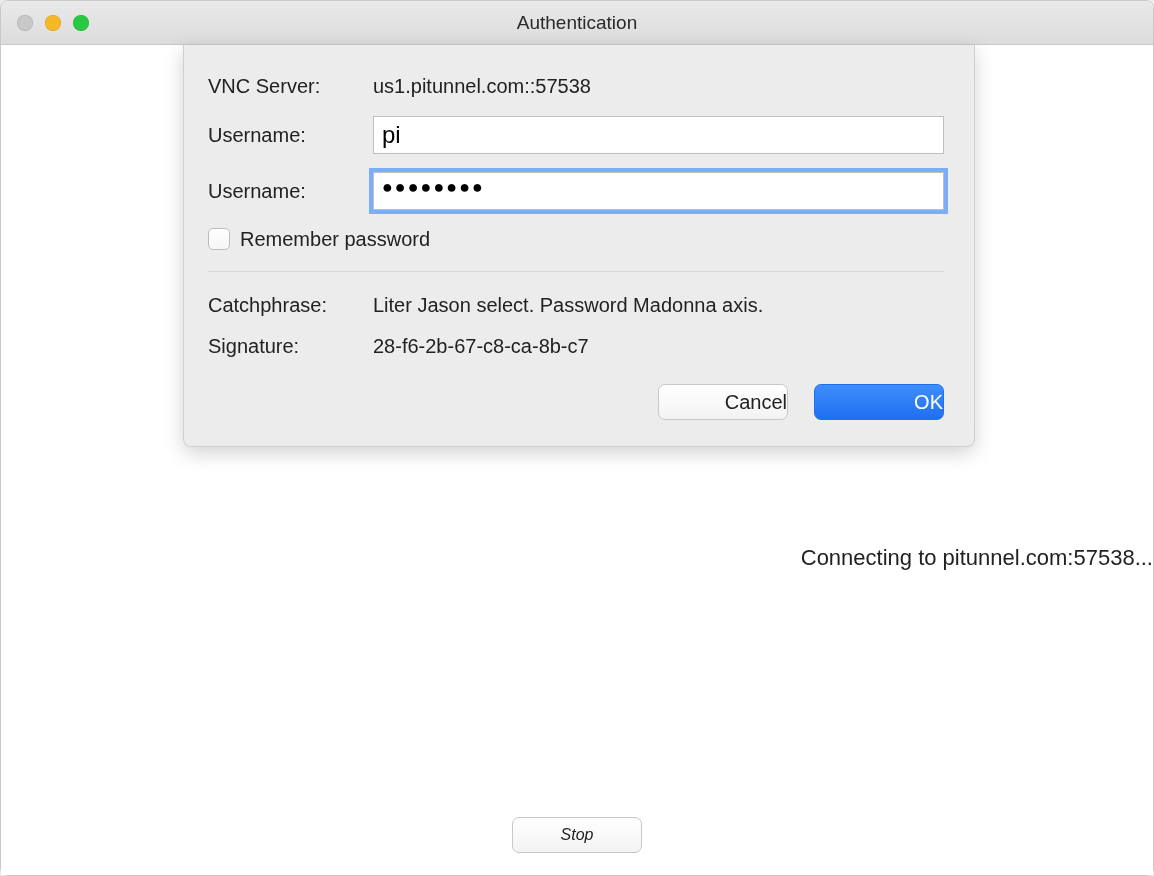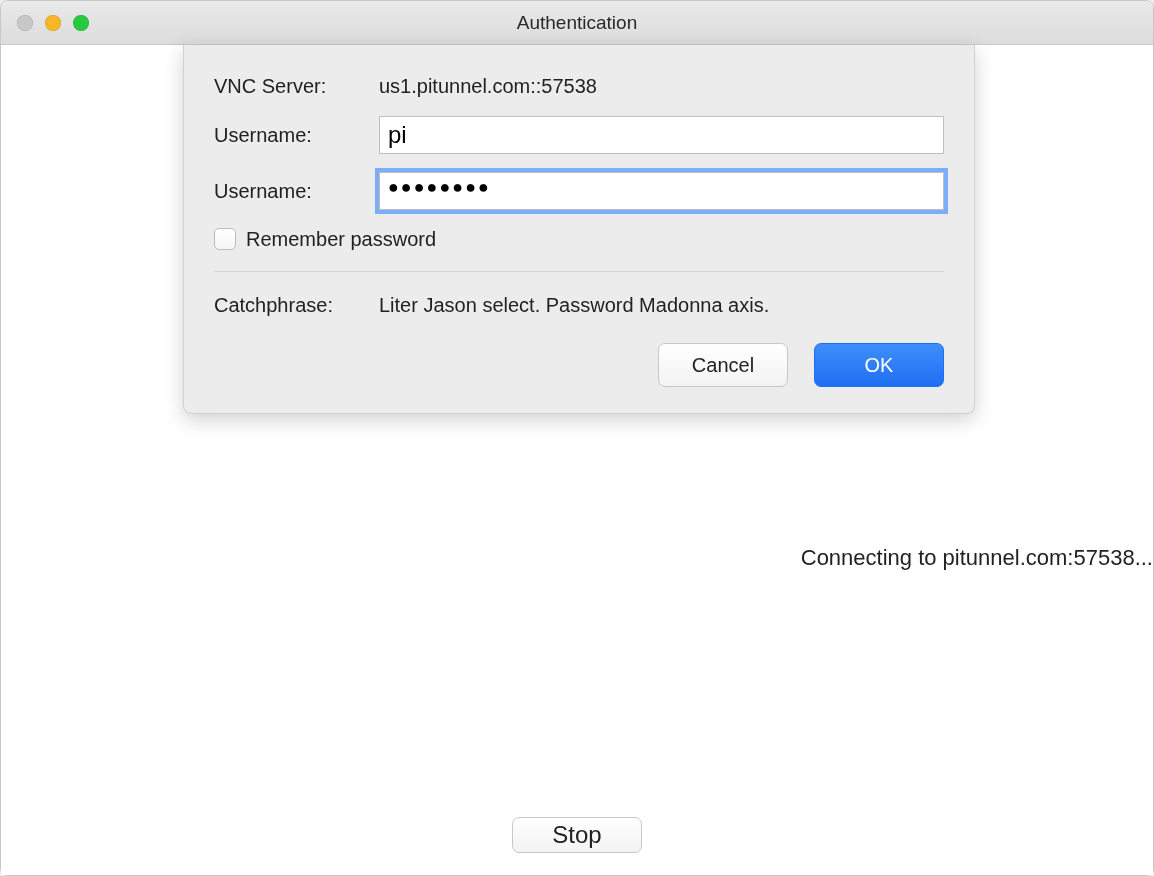--- a/index.html
+++ b/index.html
@@ -63,21 +63,21 @@
     .sheet {
       position: absolute;
       top: 0;
       left: 182px;
       width: 792px;
       background: #ececec;
       border: 1px solid #d0d0d0;
       border-top: none;
       border-radius: 0 0 8px 8px;
       box-shadow: 0 6px 20px rgba(0,0,0,0.18);
-      padding: 30px 30px 26px 30px;
+      padding: 30px 30px 26px 24px;
     }
     .row {
       display: flex;
       align-items: center;
       margin-bottom: 18px;
     }
     .label {
       width: 165px;
       font-size: 20px;
       color: #222;
@@ -127,27 +127,28 @@
       margin: 0 0 22px 0;
     }
     .button-row {
       display: flex;
       justify-content: flex-end;
       gap: 26px;
       margin-top: 26px;
     }
     .btn {
       min-width: 130px;
-      height: 44px;
+      height: 36px;
       border-radius: 7px;
       font-size: 20px;
       border: 1px solid #c8c8c8;
       background: linear-gradient(#ffffff, #f3f3f3);
       color: #222;
       cursor: pointer;
+      text-align: right;
     }
     .btn-primary {
       background: linear-gradient(#3f8efc, #1f6ff2);
       border: 1px solid #1f6ff2;
       color: #ffffff;
     }
     .status-text {
       position: absolute;
       top: 500px;
       width: 100%;
@@ -159,25 +160,26 @@
       position: absolute;
       bottom: 22px;
       width: 100%;
       display: flex;
       justify-content: center;
     }
     .stop-btn {
       min-width: 130px;
       height: 36px;
       border-radius: 7px;
-      font-size: 24px;
+      font-size: 16px;
       border: 1px solid #c8c8c8;
       background: linear-gradient(#ffffff, #f3f3f3);
       color: #222;
       cursor: pointer;
+      font-style: italic;
     }
   </style>
 </head>
 <body>
 
 <div class="window">
   <div class="titlebar">
     <div class="traffic-lights">
       <div class="traffic-light tl-close"></div>
       <div class="traffic-light tl-min"></div>
@@ -210,20 +212,24 @@
         <div class="checkbox-label">Remember password</div>
       </div>
 
       <div class="divider"></div>
 
       <div class="row">
         <div class="label">Catchphrase:</div>
         <div class="value-text">Liter Jason select. Password Madonna axis.</div>
       </div>
 
+      <div class="row">
+        <div class="label">Signature:</div>
+        <div class="value-text">28-f6-2b-67-c8-ca-8b-c7</div>
+      </div>
 
       <div class="button-row">
         <button class="btn">Cancel</button>
         <button class="btn btn-primary">OK</button>
       </div>
 
     </div>
 
     <div class="status-text">Connecting to pitunnel.com:57538...</div>
 

